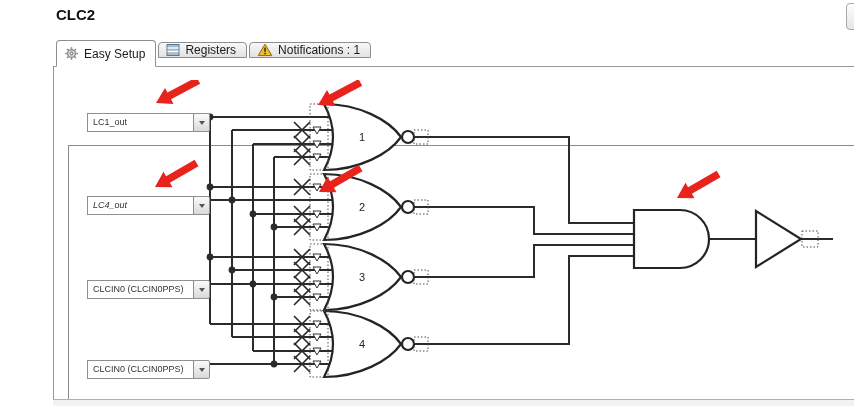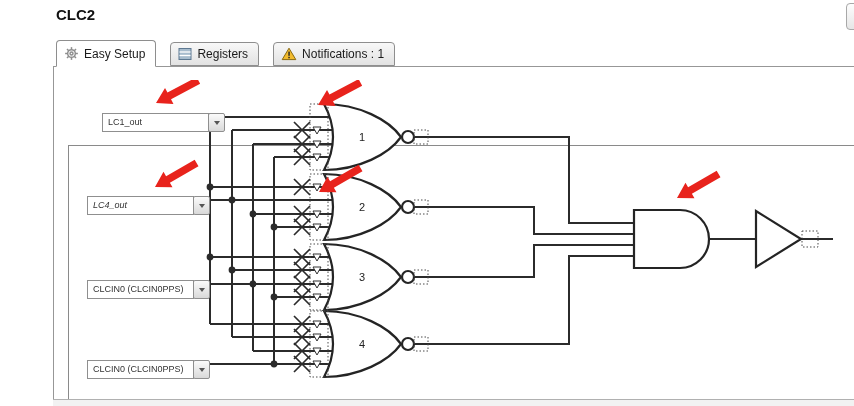--- a/index.html
+++ b/index.html
@@ -8,23 +8,23 @@
   .stage { position:relative; width:854px; height:406px; background:#fff; overflow:hidden;margin-left:48px; }
 
   
   .page-title { position:absolute; left:8px; top:6px; font-size:15px; font-weight:bold; color:#111; }
   .globe-btn { position:absolute; left:798px; top:3px; width:32px; height:27px;
     border:1px solid #a8a8a8; border-radius:4px;
     background:linear-gradient(#fdfdfd,#e6e6e6);
     display:flex; align-items:center; justify-content:center; cursor:pointer; }
 
   
-  .tabbar { position:absolute; left:8px; top:40px; height:27px; display:flex; align-items:flex-start; z-index:5;gap:12px; }
+  .tabbar { position:absolute; left:8px; top:40px; height:27px; display:flex; align-items:flex-start; z-index:5; }
   .tab { display:flex; align-items:center; gap:5px; padding:0 10px 0 7px;
-    height:24px; margin-top:2px; margin-right:2px;
+    height:16px; margin-top:2px; margin-right:2px;
     border:1px solid #8e8e8e; border-radius:4px 4px 0 0;
     background:linear-gradient(#f8f8f8,#e2e2e2);
     font-size:12px; color:#1a1a1a; white-space:nowrap; cursor:pointer; }
   .tab.active { height:27px; margin-top:0; background:#fff; border-bottom:1px solid #fff; }
   .tab svg { flex:0 0 auto; }
 
   
   .panel { position:absolute; left:5px; top:66px; width:846px; height:340px;
     border:1px solid #979797; background:#fff; }
   .canvas { position:absolute; left:14px; top:78px; width:813px; height:321px;
@@ -198,21 +198,21 @@
 
       <g fill="#e8231c">
         <polygon transform="translate(112,107) rotate(-28)" points="0,0 15,-9 15,-3.8 48,-3.8 48,3.8 15,3.8 15,9"></polygon>
         <polygon transform="translate(111,191) rotate(-30)" points="0,0 15,-9 15,-3.8 48,-3.8 48,3.8 15,3.8 15,9"></polygon>
         <polygon transform="translate(274,109) rotate(-28)" points="0,0 15,-9 15,-3.8 48,-3.8 48,3.8 15,3.8 15,9"></polygon>
         <polygon transform="translate(275,196) rotate(-30)" points="0,0 15,-9 15,-3.8 48,-3.8 48,3.8 15,3.8 15,9"></polygon>
         <polygon transform="translate(633,202) rotate(-30)" points="0,0 15,-9 15,-3.8 48,-3.8 48,3.8 15,3.8 15,9"></polygon>
       </g>
     </svg>
 
-    <div class="combo" style="left:48px; top:46px;">
+    <div class="combo" style="left:33px; top:46px;">
       <div class="combo-field">LC1_out</div>
       <div class="combo-btn">
           <span class="caret"></span>
         </div>
     </div>
     <div class="combo" style="left:33px; top:129px;font-style:italic;">
       <div class="combo-field">LC4_out</div>
       <div class="combo-btn">
           <span class="caret"></span>
         </div>

